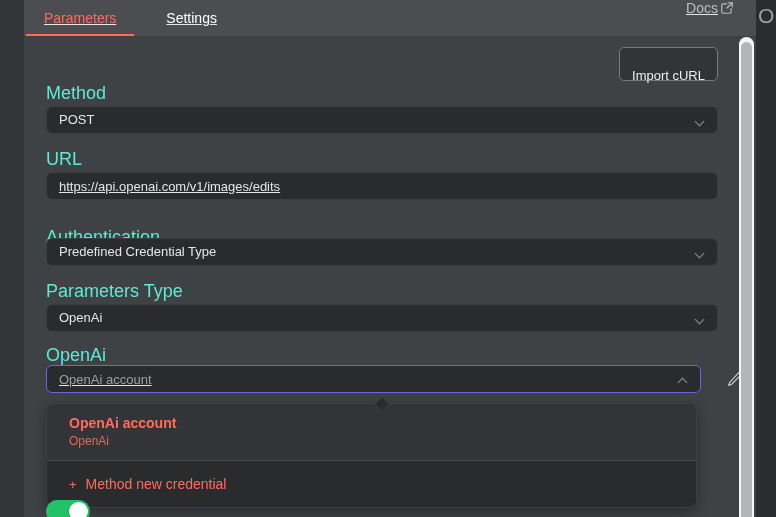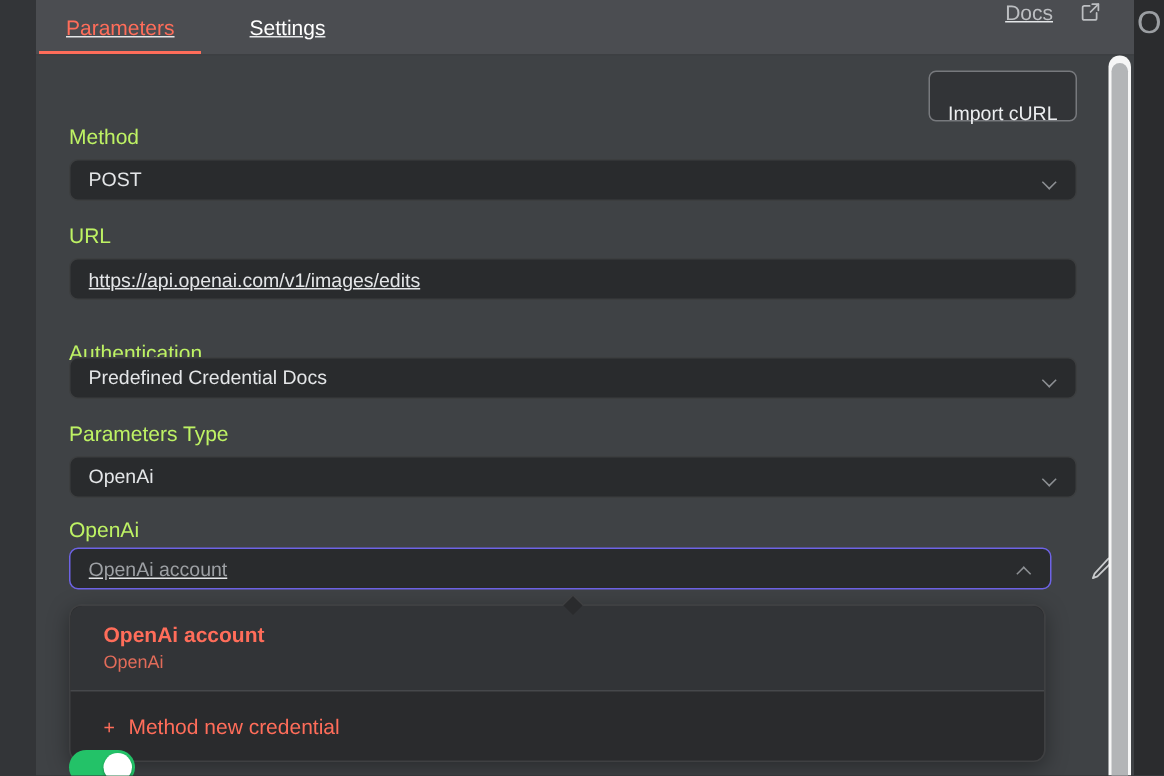--- a/index.html
+++ b/index.html
@@ -37,40 +37,40 @@
   }
   .tab.active { color:#ff6d5a; }
   .tab.active::after {
     content:""; position:absolute; left:0; right:0; bottom:0; height:2px;
     background:#ff6d5a;
   }
   .tab-parameters { margin-left:2px; }
   .tab-settings { margin-left:14px; }
   .docs-link {
     margin-left:auto; margin-right:22px;
-    display:flex; align-items:center; gap:18px;
+    display:flex; align-items:center; gap:2px;
     font-size:14px; color:#bcbec1; cursor:pointer;
   }
   .docs-link svg { display:block; }
   
   .scroll-area {
     position:absolute; left:0; top:37px; right:0; bottom:0;
   }
   .btn-import {
     position:absolute; top:10px; right:38px;
     height:25px; padding:16px 12px;
     font-size:13px; line-height:23px; color:#eceef0;
     background:#323437;
     border:1px solid #77797d; border-radius:5px;
     cursor:pointer;
     font-family:"Liberation Sans", sans-serif;
   }
   .field-label {
     position:absolute; left:22px;
-    font-size:14px; color:#bef264;
+    font-size:18px; color:#5eead4;
   }
   .field {
     position:absolute; left:22px; width:672px; height:28px;
     background:#292b2d;
     border:1px solid rgba(255,255,255,0.09);
     border-radius:6px;
     font-size:13px; color:#e4e6e8;
     line-height:26px;
     padding:0 30px 0 12px;
     cursor:pointer;
@@ -194,21 +194,21 @@
       <span class="chev"></span>
     </div>
 
     <div class="field-label" style="top:112px">URL</div>
     <div class="field text" style="top:135px">
       <input type="text" value="https://api.openai.com/v1/images/edits" style="">
     </div>
 
     <div class="field-label" style="top:190px">Authentication</div>
     <div class="field" style="top:201px">
-      <span>Predefined Credential Docs</span>
+      <span>Predefined Credential Type</span>
       <span class="chev"></span>
     </div>
 
     <div class="field-label" style="top:244px">Parameters Type</div>
     <div class="field" style="top:267px">
       <span>OpenAi</span>
       <span class="chev"></span>
     </div>
 
     <div class="field-label" style="top:308px">OpenAi</div>

